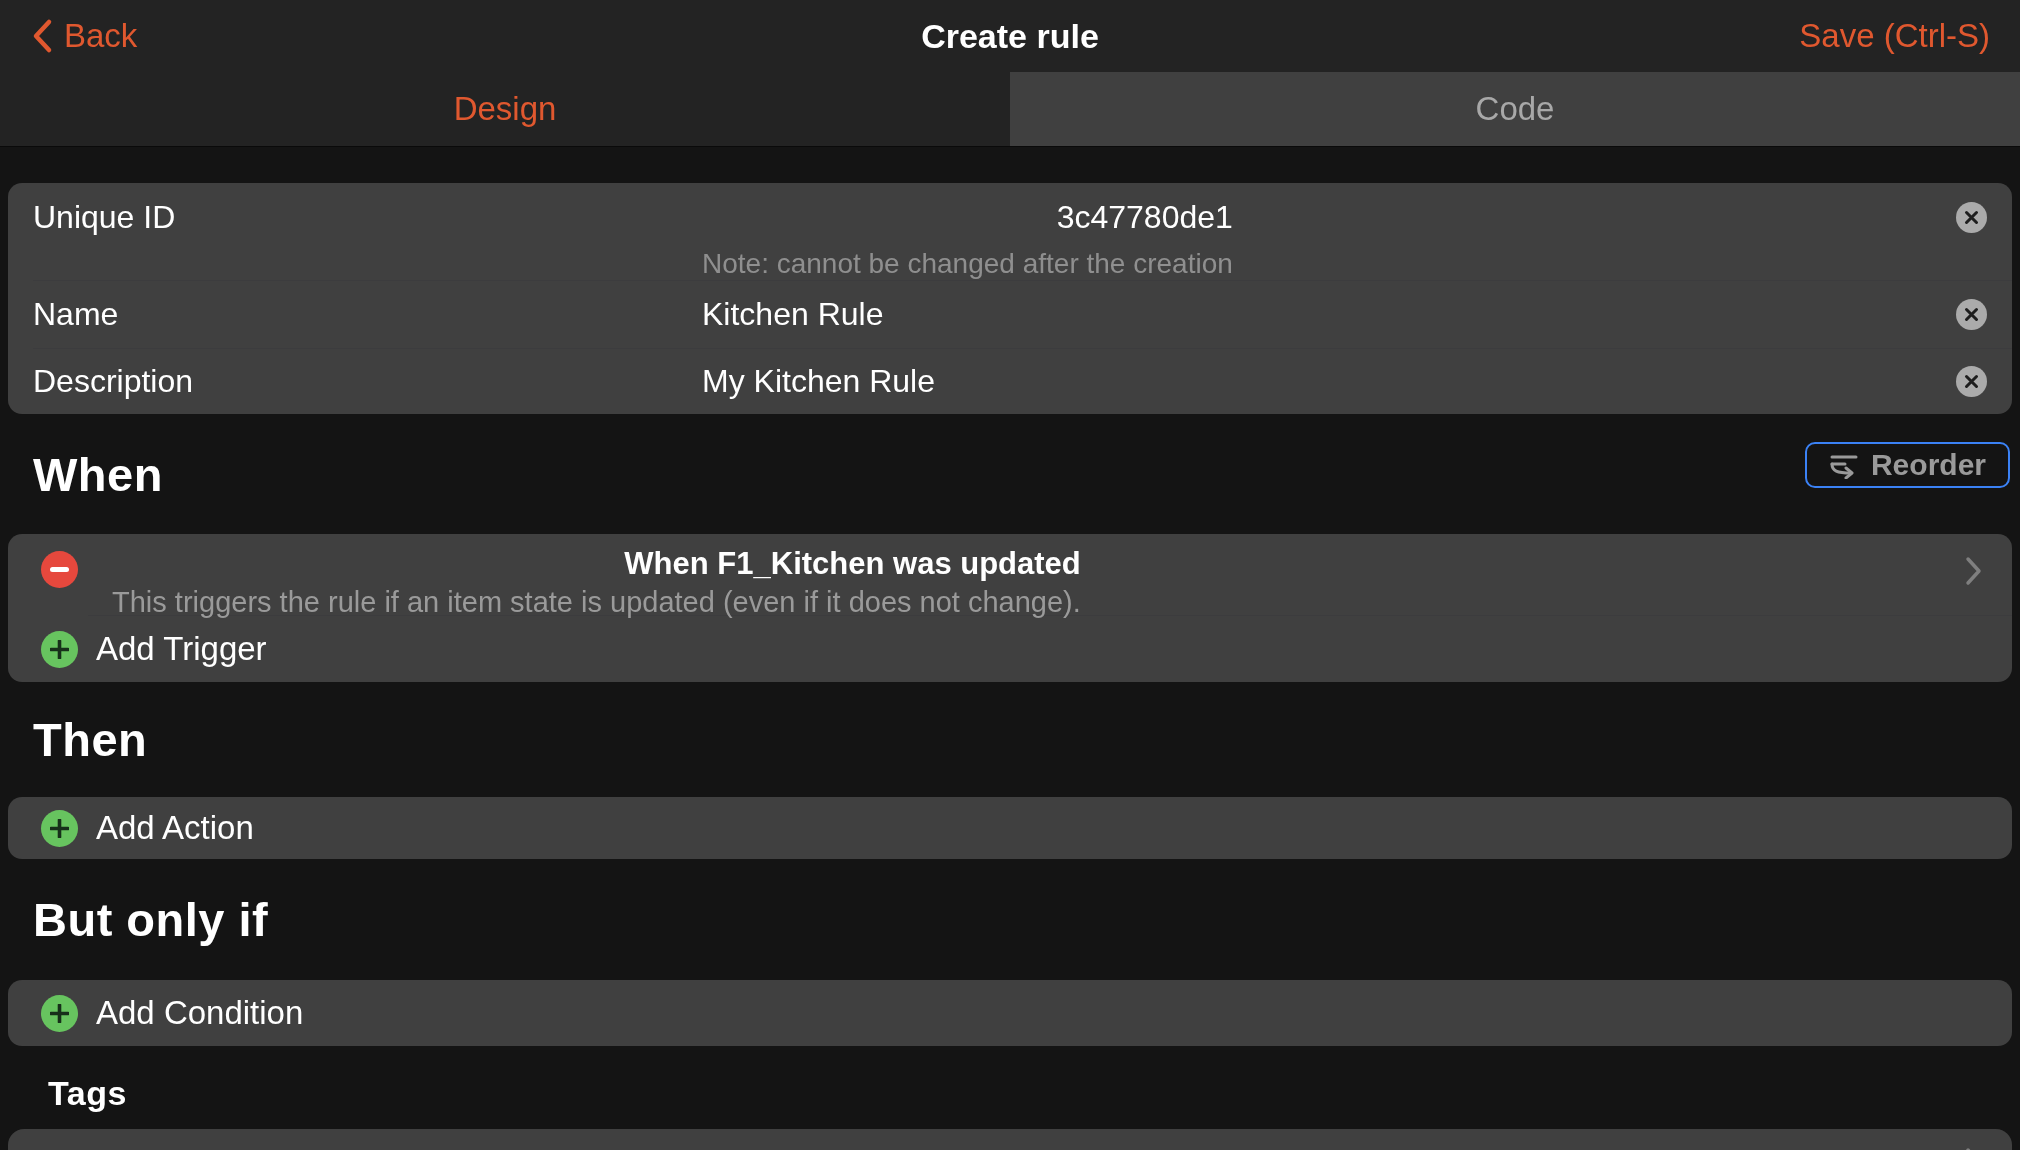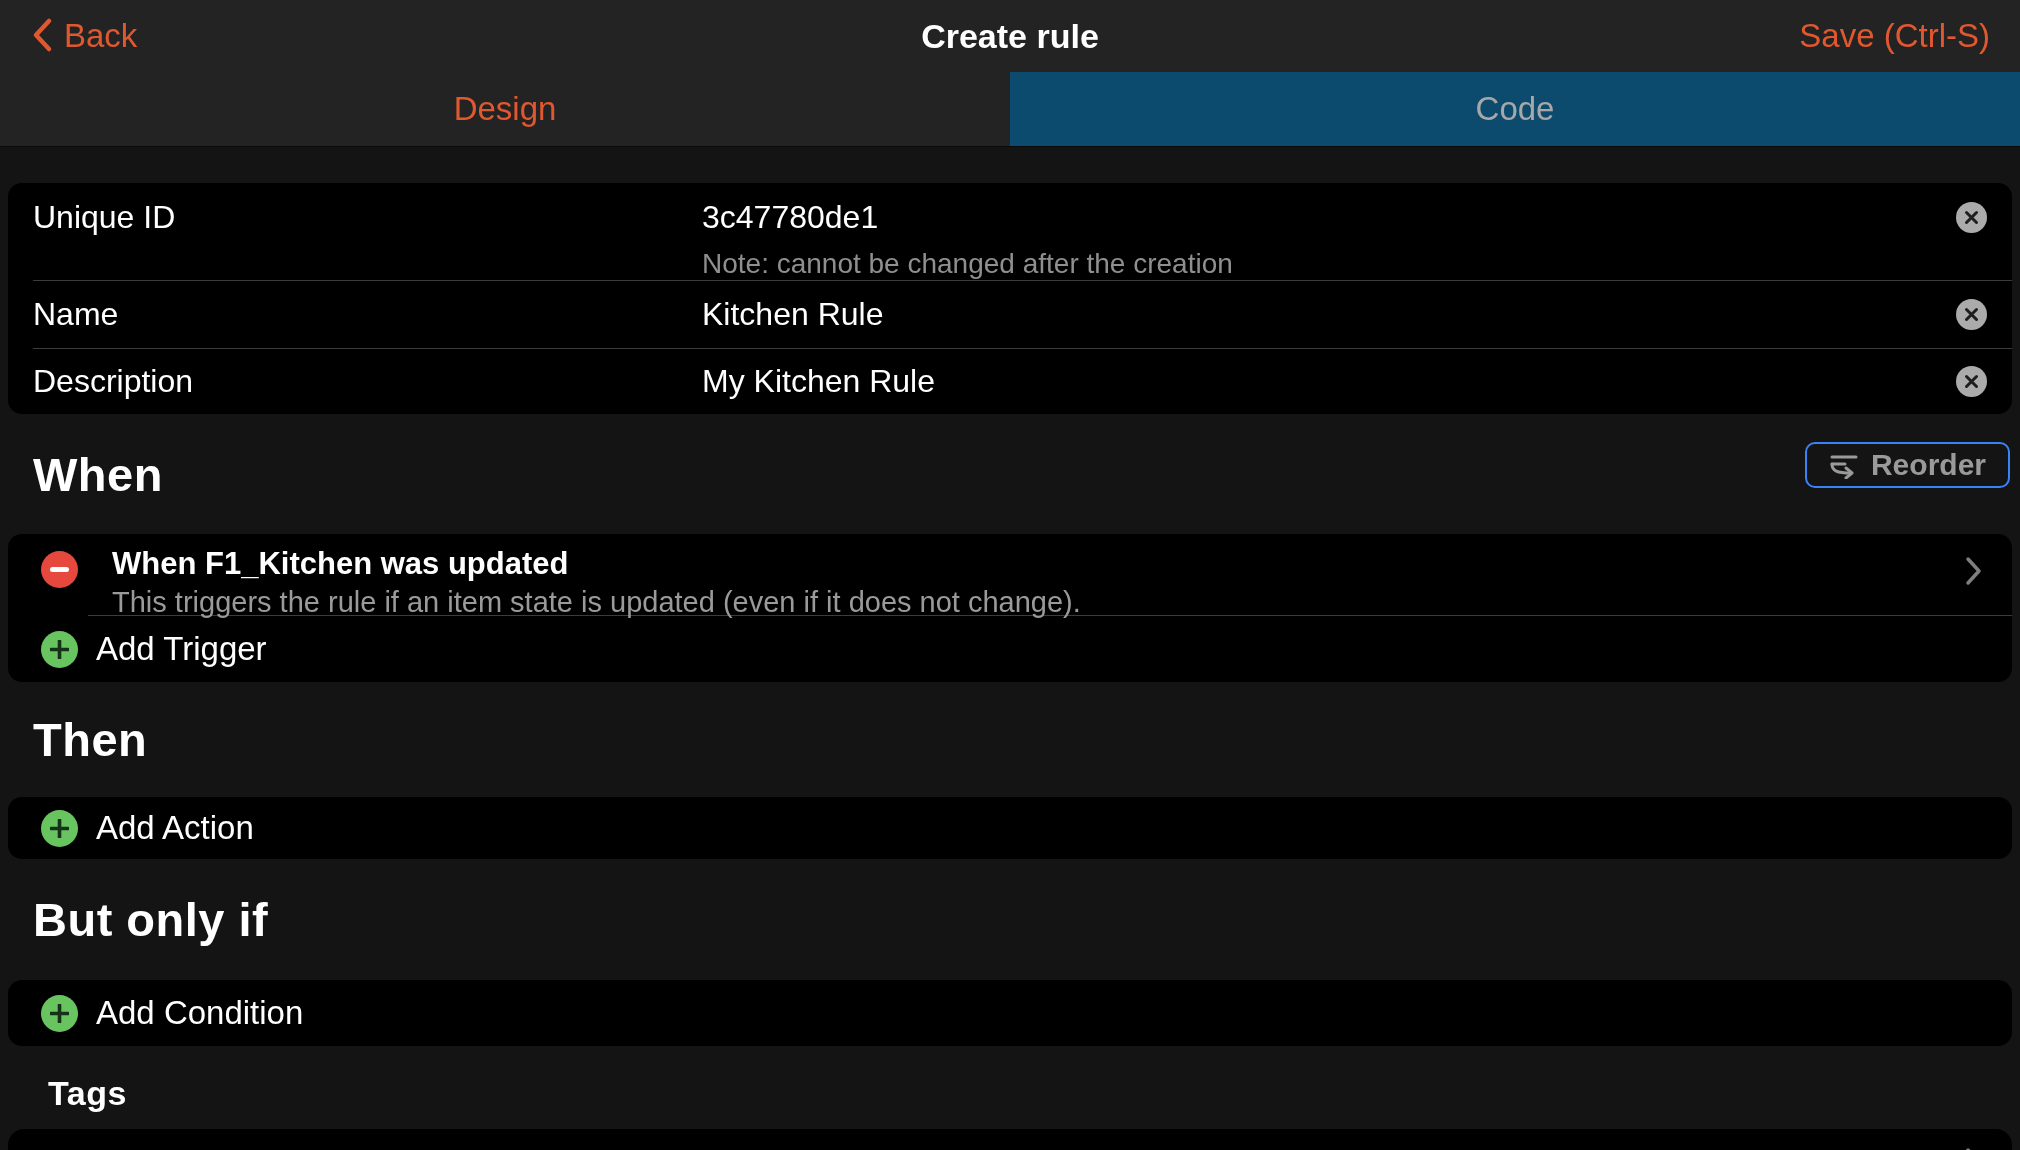--- a/index.html
+++ b/index.html
@@ -7,33 +7,33 @@
   body { font-family:"Liberation Sans","DejaVu Sans",sans-serif; }
   .screen{
     position:relative; width:2020px; height:1150px; overflow:hidden;
     background:#141414; color:#fff;
   }
   
   .navbar{
     height:72px; background:#232323; display:flex; align-items:center;
     justify-content:space-between; padding:0 30px; position:relative;
   }
-  .nav-left{ display:flex; align-items:flex-start; gap:10px; color:#e0582f; font-size:33px; cursor:pointer;}
+  .nav-left{ display:flex; align-items:center; gap:10px; color:#e0582f; font-size:33px; cursor:pointer;}
   .nav-title{
     position:absolute; left:0; right:0; text-align:center;
     font-size:34px; font-weight:700; color:#fff; pointer-events:none;
   }
   .nav-right{ color:#e0582f; font-size:33px; cursor:pointer; z-index:2;}
   .tabbar{ height:75px; display:flex; border-bottom:1px solid #0a0a0a; }
   .tab{ flex:1; display:flex; align-items:center; justify-content:center; font-size:33px; cursor:pointer; }
   .tab.active{ background:#232323; color:#e0582f; }
-  .tab.inactive{ background:#0c4a6e; color:#a8a8a8; }
+  .tab.inactive{ background:#404040; color:#a8a8a8; }
   
   .gap36{ height:36px; }
-  .card{ background:#000000; margin:0 8px; border-radius:14px; position:relative; }
+  .card{ background:#404040; margin:0 8px; border-radius:14px; position:relative;text-align:right; }
   .row{ position:relative; display:flex; align-items:center; }
   .divider{ height:1px; background:#3c3c3e; margin-left:25px; }
   .divider.deep{ margin-left:80px; }
   .field-label{ font-size:32px; color:#fff; padding-left:25px; }
   .field-value{ position:absolute; left:694px; font-size:32px; color:#fff; }
   .field-note{ font-size:28px; color:#8f8f8f; margin-top:12px; }
   .clear-btn{
     position:absolute; right:25px; width:31px; height:31px; border-radius:50%;
     background:#ababab; display:flex; align-items:center; justify-content:center; cursor:pointer;
   }

